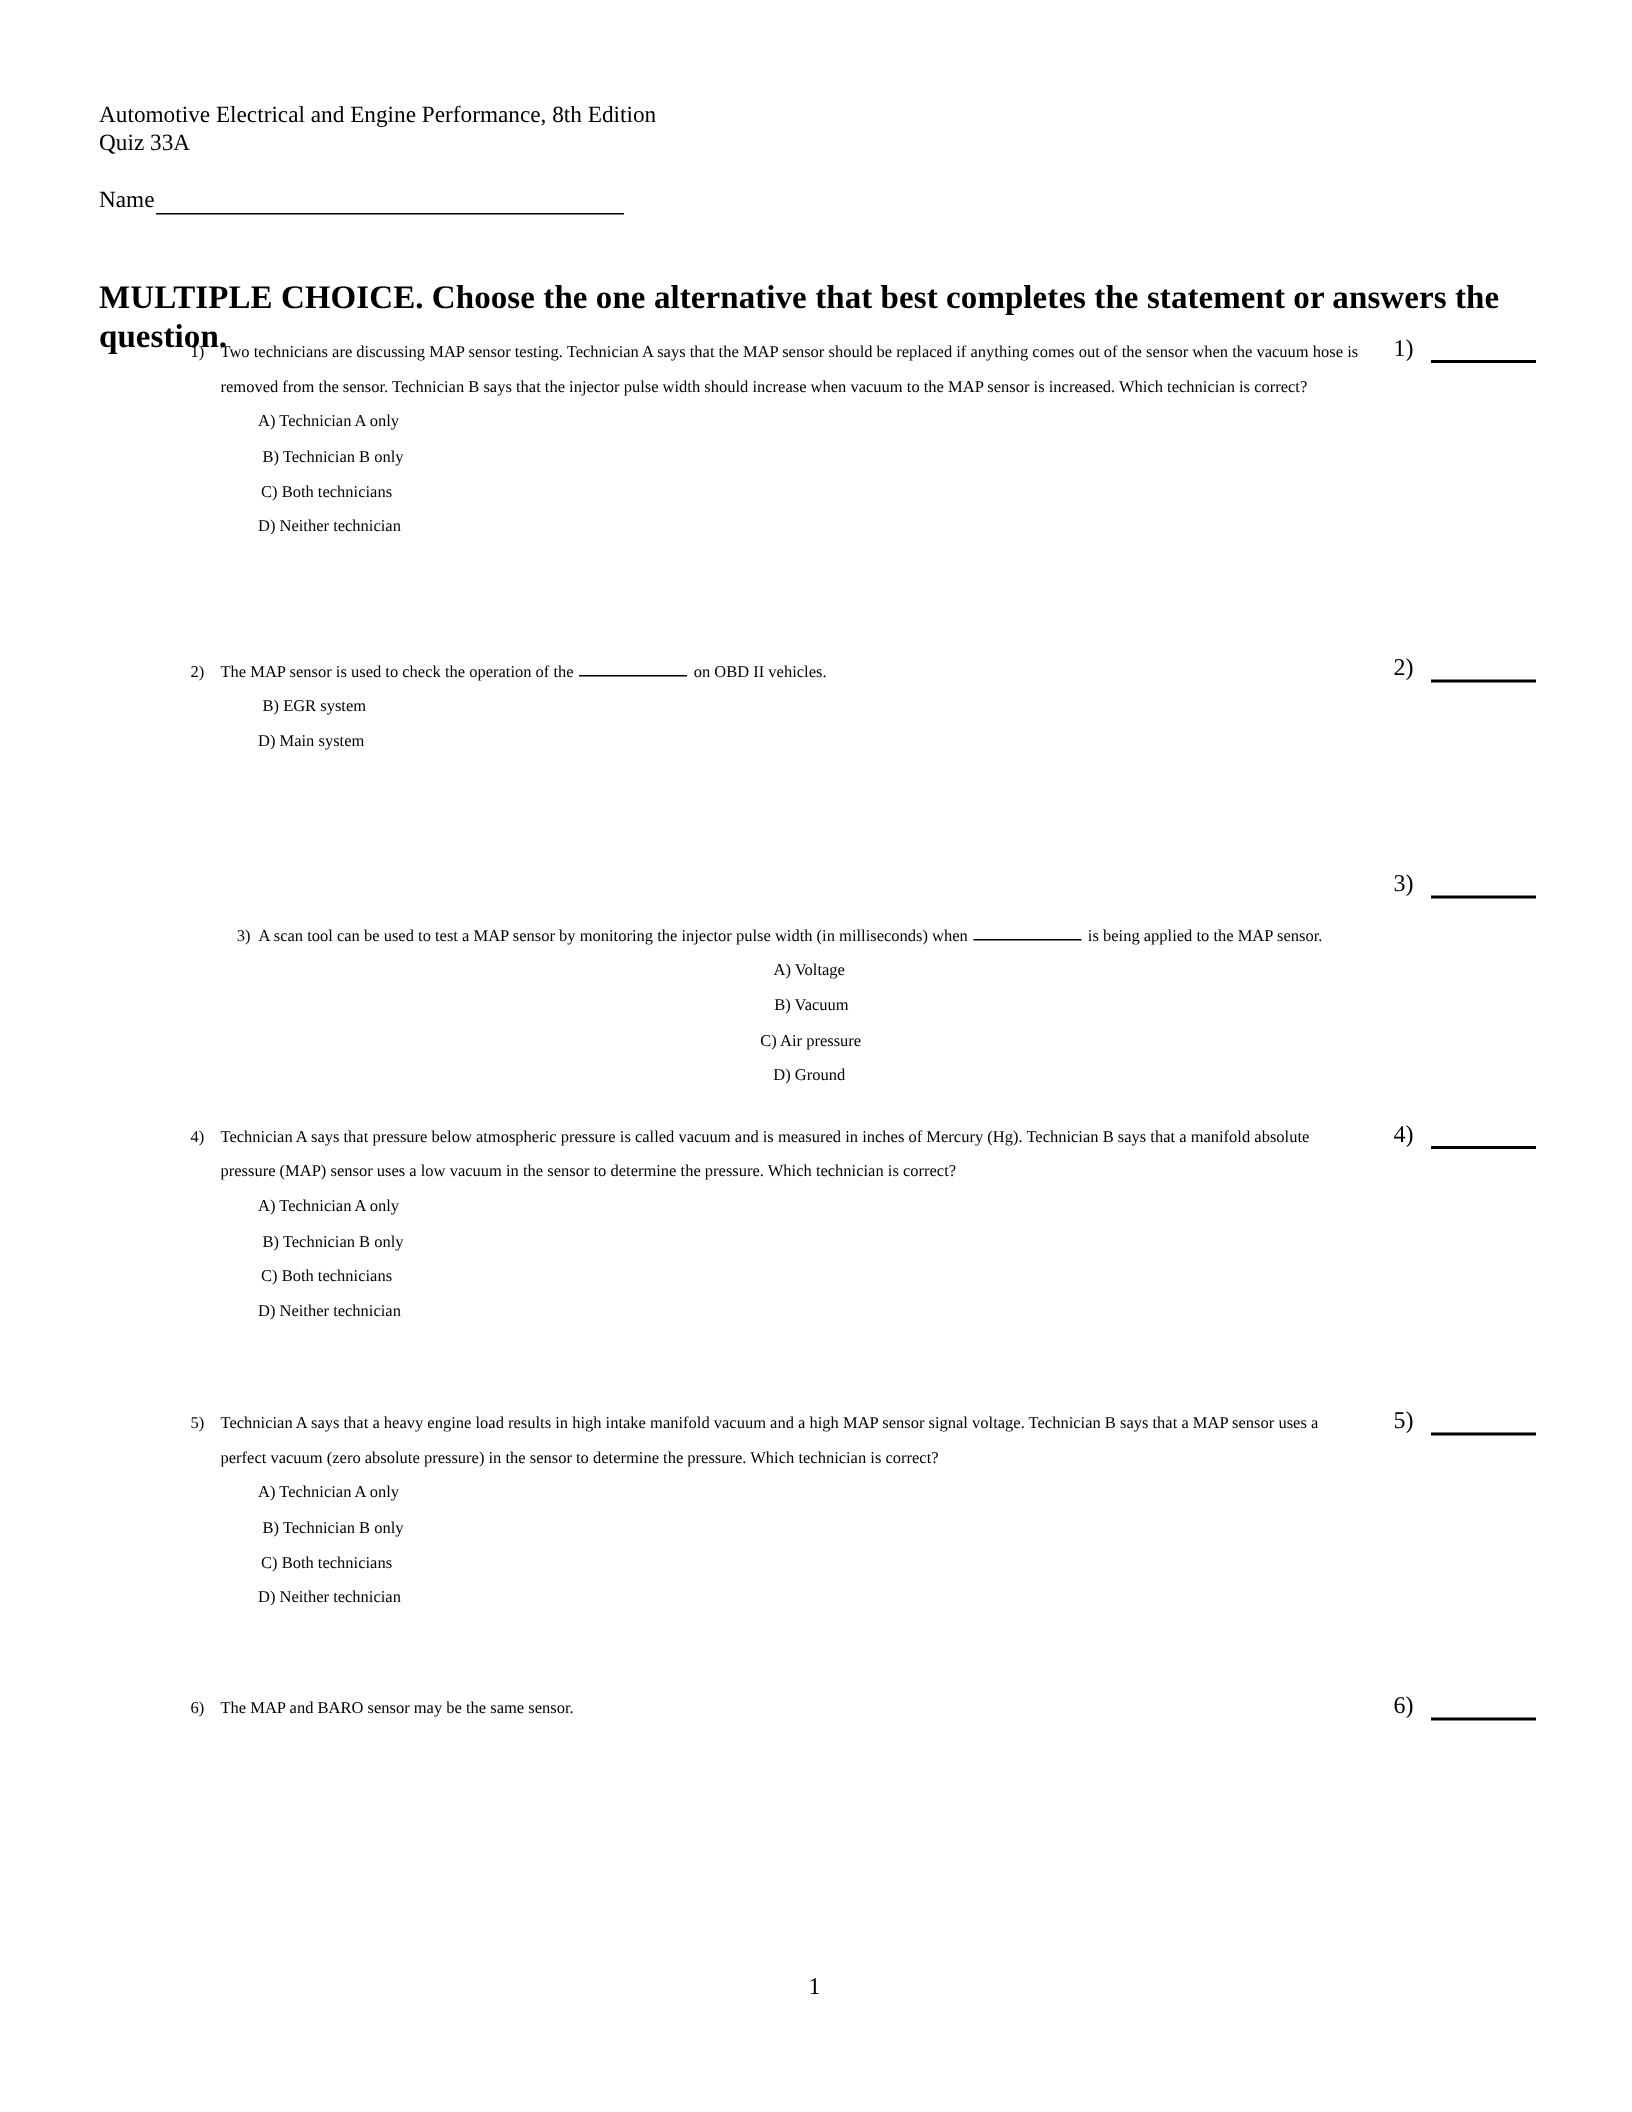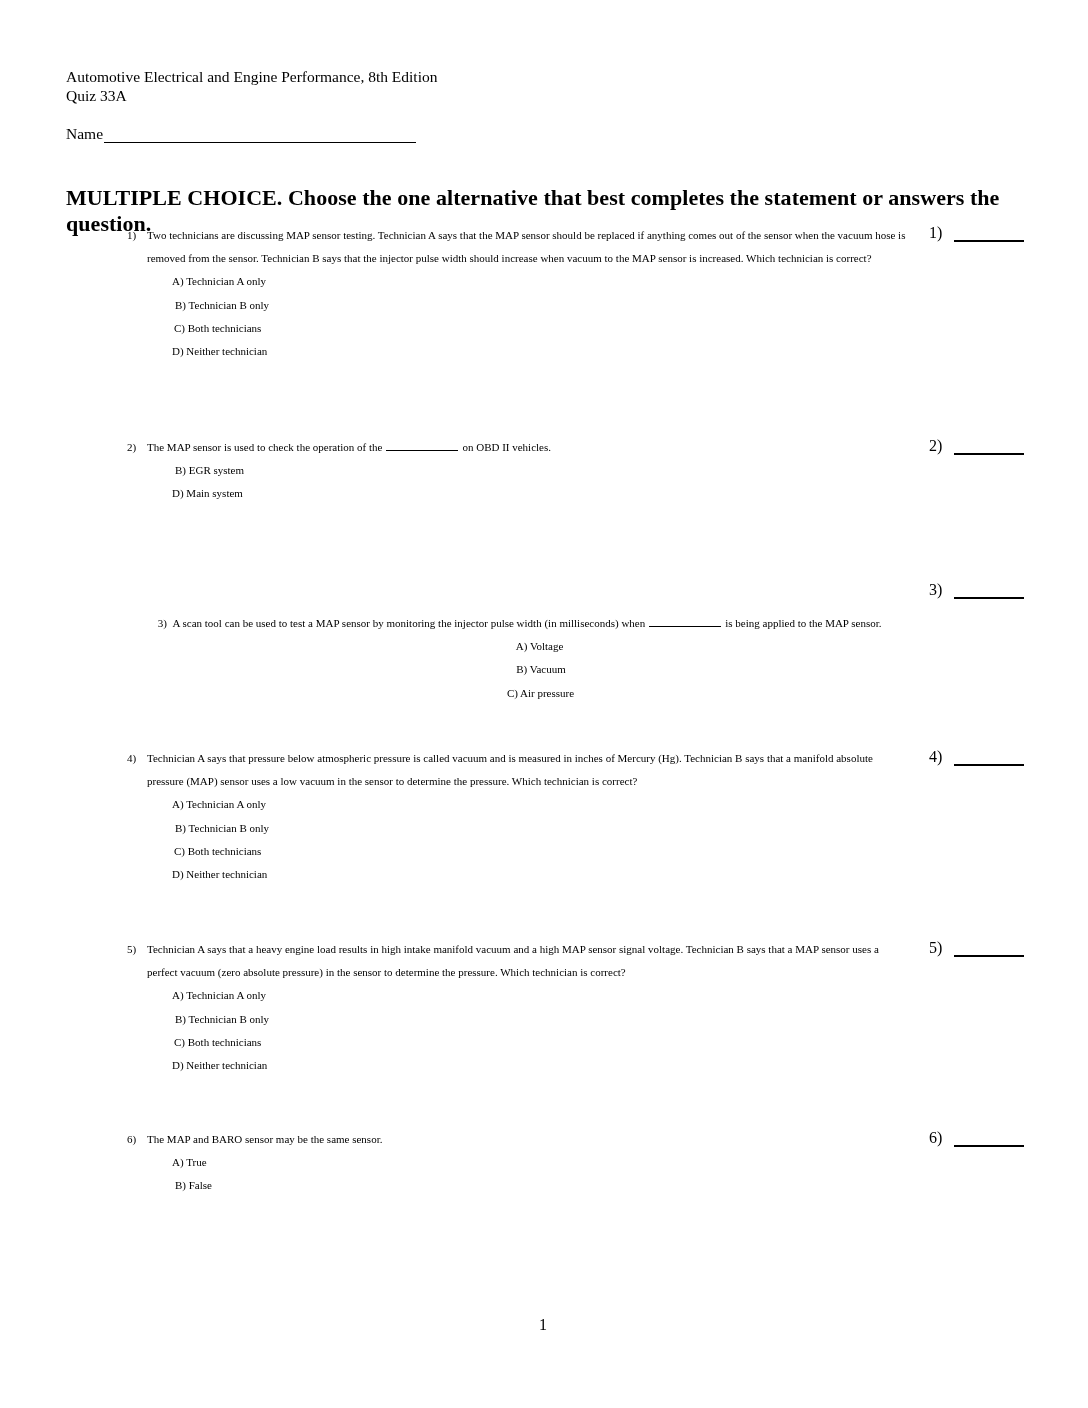--- a/index.html
+++ b/index.html
@@ -64,20 +64,21 @@
   <span>2)</span>
   <span class="answer-blank"></span>
 </div>
 
 <div class="question" style="top:612px;text-align:center;">
   <div class="q-text"><span class="q-num">3)</span><span>A scan tool can be used to test a MAP sensor by monitoring the injector pulse width (in milliseconds) when</span><span class="blank-inline"></span><span>is being applied to the MAP sensor.</span></div>
   <div class="options">
     <div class="option">A) Voltage</div>
     <div class="option indent1">B) Vacuum</div>
     <div class="option indent2">C) Air pressure</div>
+    <div class="option">D) Ground</div>
   </div>
 </div>
 <div class="answer" style="top:581px;">
   <span>3)</span>
   <span class="answer-blank"></span>
 </div>
 
 <div class="question" style="top:747px;">
   <div class="q-text"><span class="q-num">4)</span><span>Technician A says that pressure below atmospheric pressure is called vacuum and is measured in inches of Mercury (Hg). Technician B says that a manifold absolute pressure (MAP) sensor uses a low vacuum in the sensor to determine the pressure. Which technician is correct?</span></div>
   <div class="options">
@@ -101,23 +102,19 @@
     <div class="option">D) Neither technician</div>
   </div>
 </div>
 <div class="answer" style="top:939px;">
   <span>5)</span>
   <span class="answer-blank"></span>
 </div>
 
 <div class="question" style="top:1128px;">
   <div class="q-text"><span class="q-num">6)</span><span>The MAP and BARO sensor may be the same sensor.</span></div>
-  <div class="options">
-    <div class="option">A) True</div>
-    <div class="option indent1">B) False</div>
-  </div>
 </div>
 <div class="answer" style="top:1129px;">
   <span>6)</span>
   <span class="answer-blank"></span>
 </div>
 
 <div class="page-number">1</div>
 
 </body></html>

